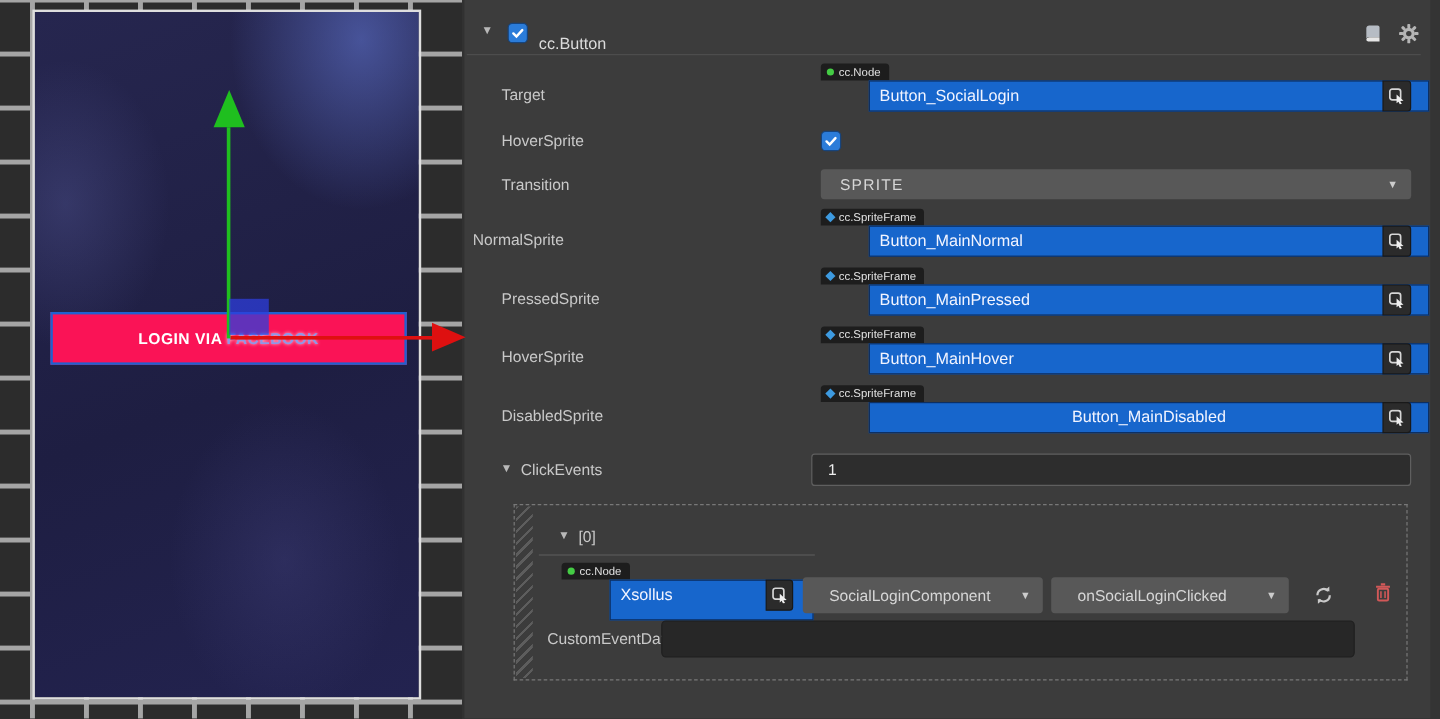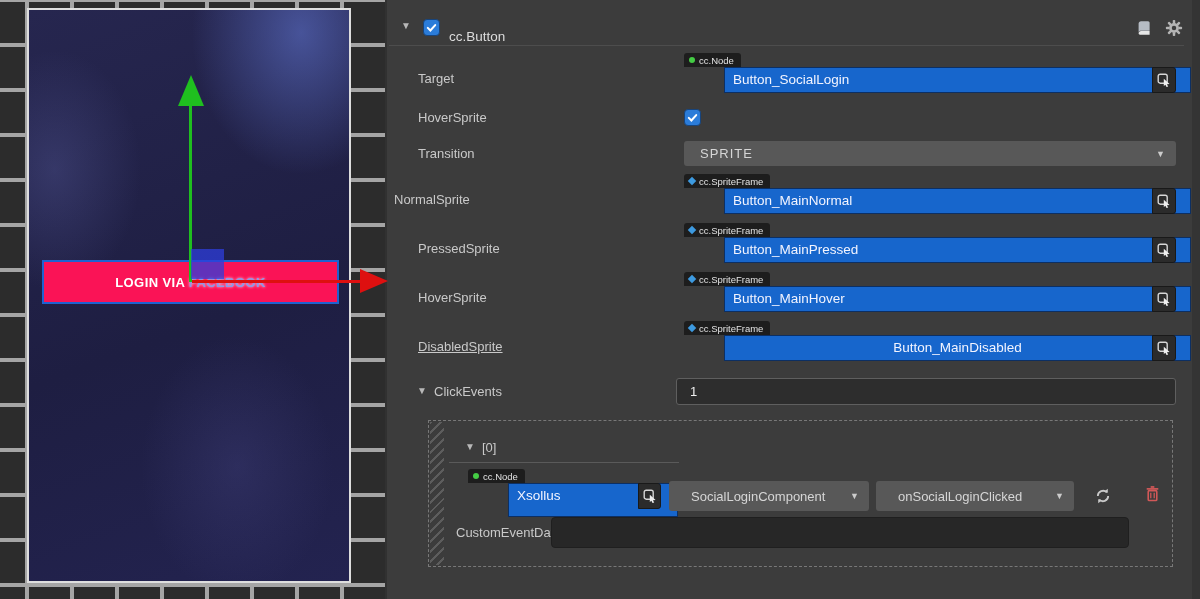--- a/index.html
+++ b/index.html
@@ -186,21 +186,21 @@
     <span>cc.SpriteFrame</span>
   </div>
   <div class="abs obj-field" style="left:684px;top:286px;width:467px;height:26px;">Button_MainHover</div>
   <div class="abs picker" style="left:1152px;top:286px;width:24px;height:26px;">
     <svg width="14" height="14" viewBox="0 0 14 14">
       <rect x="1.2" y="1.2" width="9" height="9" rx="2" fill="none" stroke="#d6d6d6" stroke-width="1.4"></rect>
       <path d="M6.8 5.8 L12.6 11 L9.9 11.2 L11.2 13.6 L9.5 13.9 L8.4 11.7 L6.8 13 Z" fill="#efefef"></path>
     </svg>
   </div>
 
-  <div class="abs row-label" style="left:418px;top:339px;text-decoration:underline;">DisabledSprite</div>
+  <div class="abs row-label" style="left:418px;top:339px;">DisabledSprite</div>
   <div class="abs tag" style="left:684px;top:321px;">
     <span class="diamond"></span>
     <span>cc.SpriteFrame</span>
   </div>
   <div class="abs obj-field" style="left:684px;top:335px;width:467px;height:26px;text-align:center;">Button_MainDisabled</div>
   <div class="abs picker" style="left:1152px;top:335px;width:24px;height:26px;">
     <svg width="14" height="14" viewBox="0 0 14 14">
       <rect x="1.2" y="1.2" width="9" height="9" rx="2" fill="none" stroke="#d6d6d6" stroke-width="1.4"></rect>
       <path d="M6.8 5.8 L12.6 11 L9.9 11.2 L11.2 13.6 L9.5 13.9 L8.4 11.7 L6.8 13 Z" fill="#efefef"></path>
     </svg>

